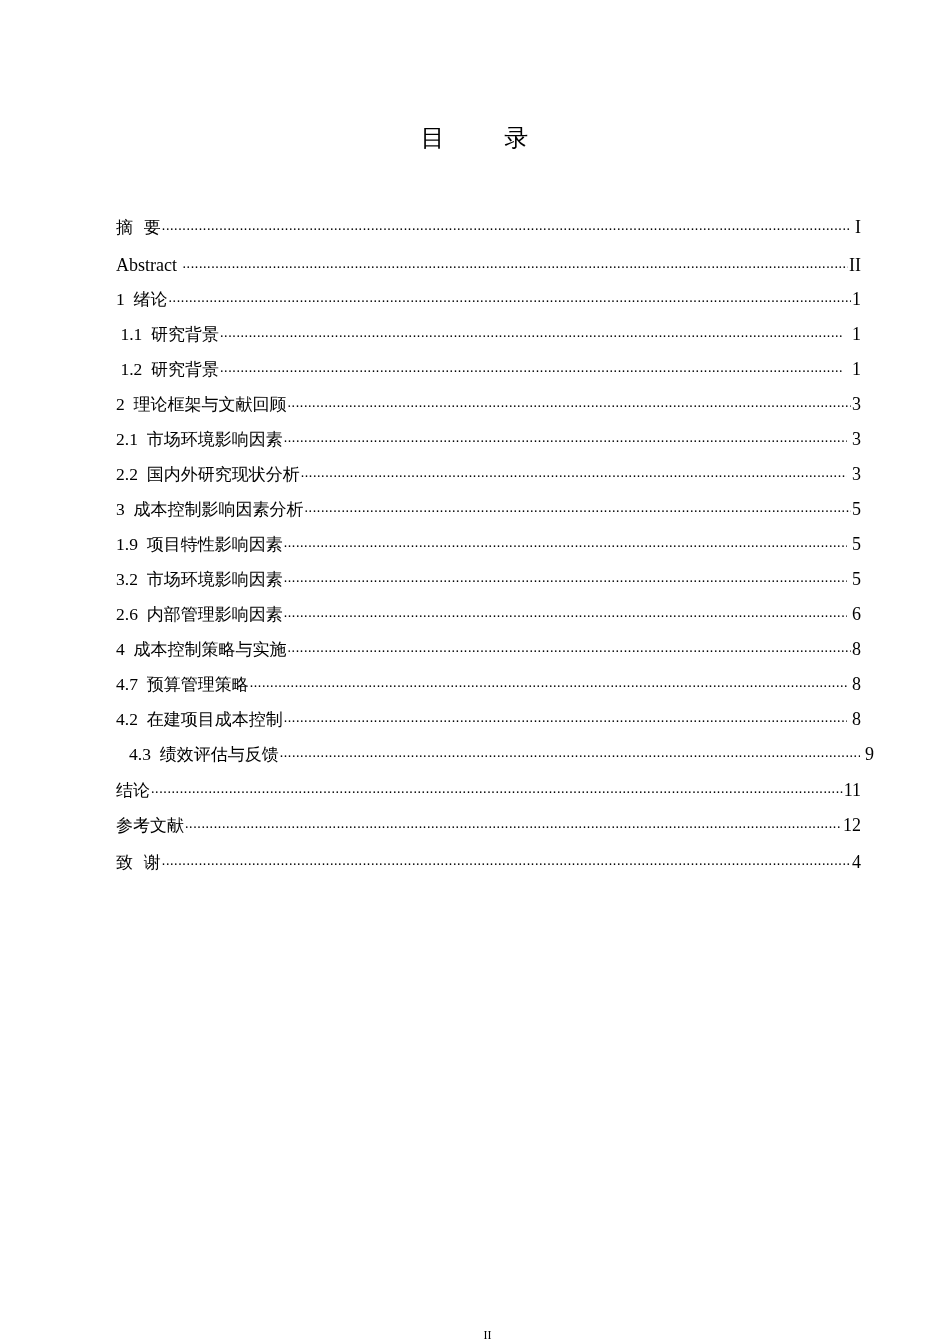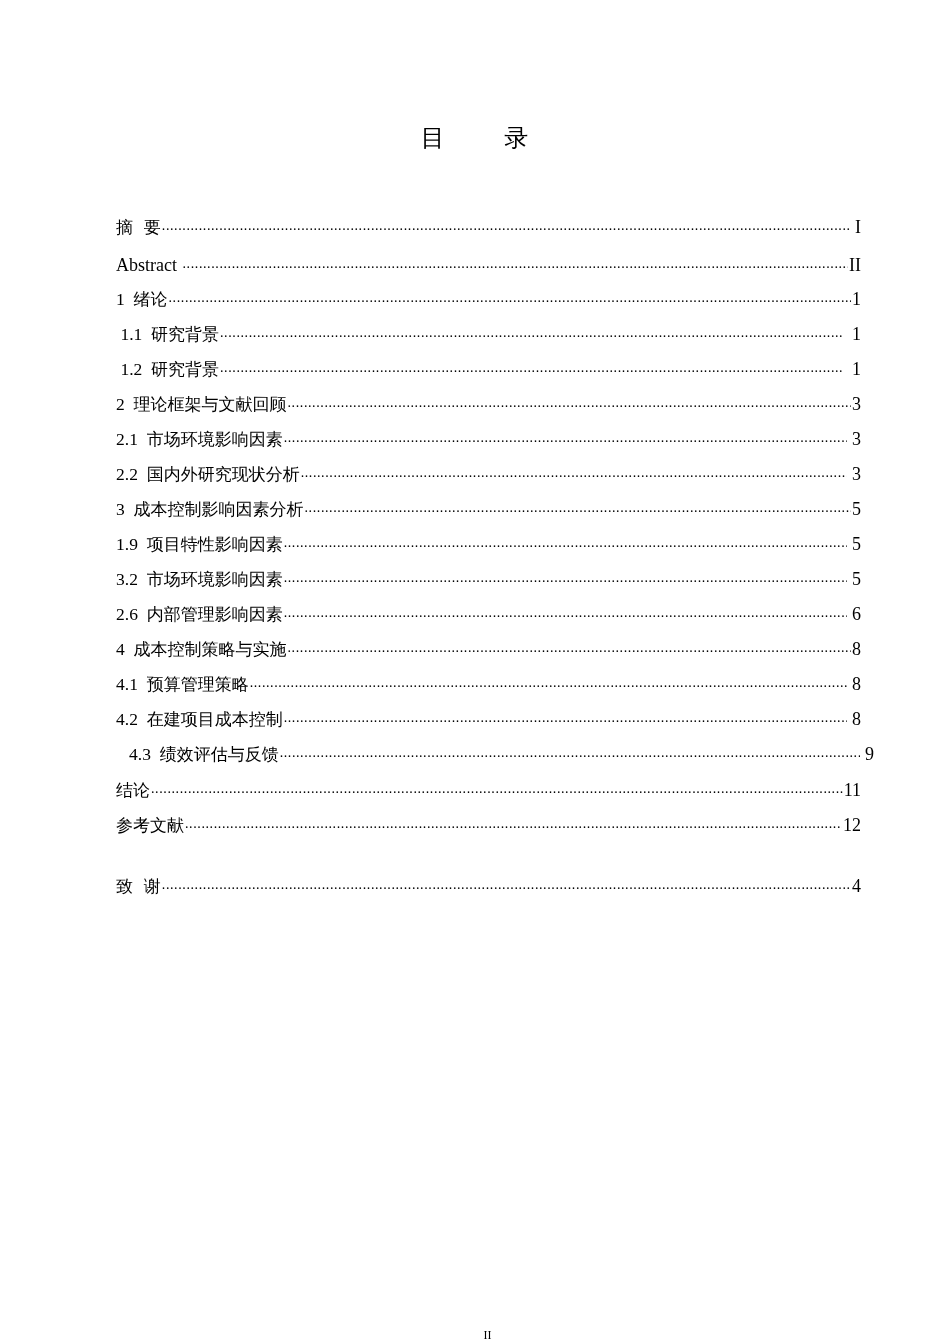--- a/index.html
+++ b/index.html
@@ -95,21 +95,21 @@
       <span class="dots">................................................................................................................................................................................................................................................................................................................................................................................................................</span>
       <span class="page"> 6</span>
     </div>
     <div class="row" style="top: 428px;">
       <span class="num">4  </span>
       <span class="label">成本控制策略与实施</span>
       <span class="dots">................................................................................................................................................................................................................................................................................................................................................................................................................</span>
       <span class="page">8</span>
     </div>
     <div class="row" style="top: 463px;">
-      <span class="num">4.1  </span>
+      <span class="num">4.7  </span>
       <span class="label">预算管理策略</span>
       <span class="dots">................................................................................................................................................................................................................................................................................................................................................................................................................</span>
       <span class="page"> 8</span>
     </div>
     <div class="row" style="top: 498px;">
       <span class="num">4.2  </span>
       <span class="label">在建项目成本控制</span>
       <span class="dots">................................................................................................................................................................................................................................................................................................................................................................................................................</span>
       <span class="page"> 8</span>
     </div>
@@ -124,21 +124,21 @@
       <span class="label">结论</span>
       <span class="dots">................................................................................................................................................................................................................................................................................................................................................................................................................</span>
       <span class="page">11</span>
     </div>
     <div class="row" style="top: 604px;">
       <span class="num"></span>
       <span class="label">参考文献</span>
       <span class="dots">................................................................................................................................................................................................................................................................................................................................................................................................................</span>
       <span class="page">12</span>
     </div>
-    <div class="row" style="top: 641px; margin-top: 24px;">
+    <div class="row" style="top: 641px;">
       <span class="num"></span>
       <span class="label">致  谢</span>
       <span class="dots">................................................................................................................................................................................................................................................................................................................................................................................................................</span>
       <span class="page">4</span>
     </div>
   </div>
 
 <div class="footer">II</div>
 
 </body></html>

